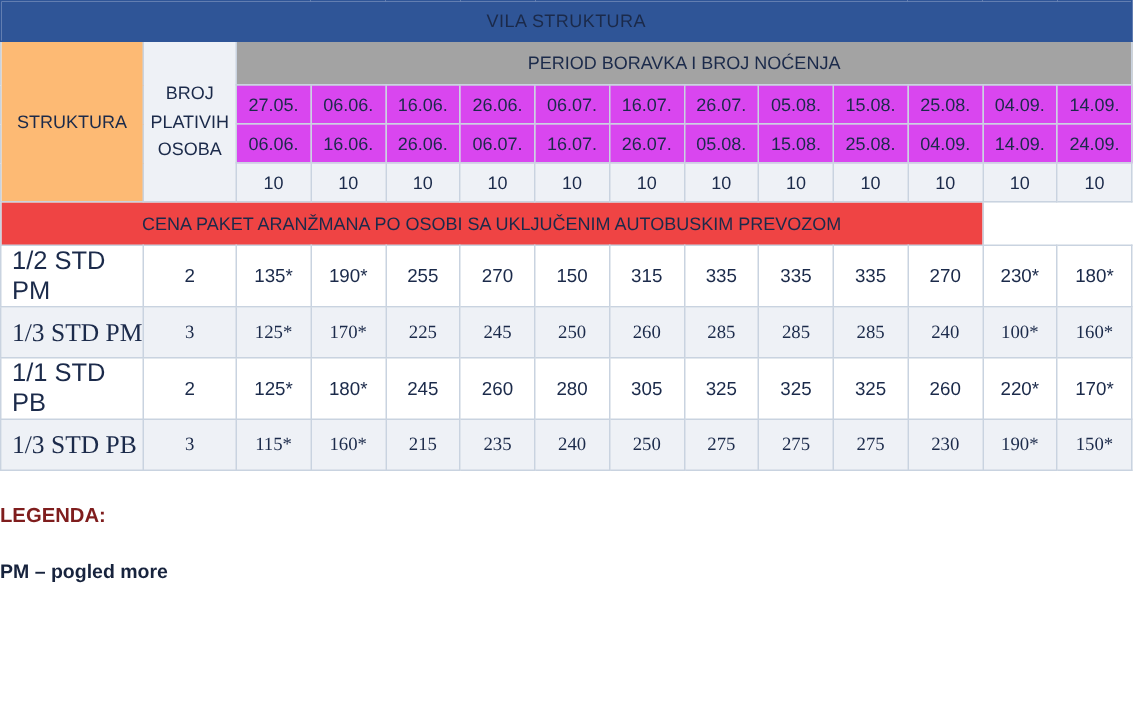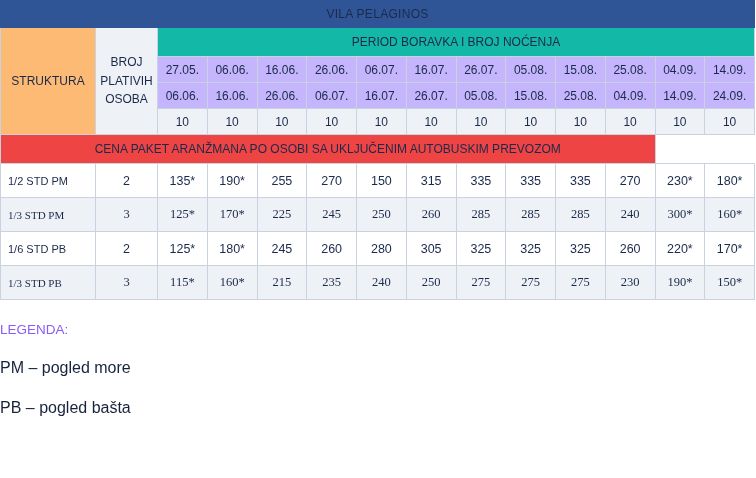--- a/index.html
+++ b/index.html
@@ -38,41 +38,41 @@
     color: #ffffff;
     font-size: 12.5px;
     font-weight: bold;
     letter-spacing: .3px;
     height: 26px;
     line-height: 26px;
     border: 1px solid #2f5597 !important;
     text-align: center;
   }
   .period-title {
-    background: #14b8a6;
+    background: #a3a3a3;
     font-weight: bold;
     font-size: 12.5px;
     height: 28px;
   }
   .struktura-cell {
     background: #fdba74;
     font-weight: bold;
     font-size: 12px;
     width: 95px;
   }
   .broj-cell {
     background: #eef1f6;
     font-weight: bold;
     font-size: 12px;
     width: 62px;
     line-height: 1.55;
     margin-left: 24px;
   }
   .date-cell {
-    background: #c4b5fd;
+    background: #d946ef;
     font-weight: bold;
     font-size: 11.5px;
     height: 25px;
   }
   .nights-cell {
     background: #eef1f6;
     font-weight: bold;
     font-size: 11.5px;
     height: 25px;
   }
@@ -82,63 +82,63 @@
     font-size: 12.5px;
     height: 28px;
   }
   tr.data-row td {
     height: 33px;
     font-size: 12.5px;
   }
   tr.data-row td.rowlabel {
     text-align: left;
     padding-left: 7px;
-    font-size: 11px;
+    font-size: 17px;
   }
   tr.row-alt td {
     background: #eef1f6;
     font-family: Liberation Serif, serif;
   }
   tr.row-plain td {
     background: #ffffff;
   }
   .note {
     font-size: 13.5px;
     line-height: 1.5;
     color: #17233d;
     margin: 9px 0 0 0;
     padding: 0 4px 0 0;
   }
   .legend-title {
     font-size: 13.5px;
-    font-weight: normal;
-    color: #8b5cf6;
+    font-weight: bold;
+    color: #7f1d1d;
     margin: 22px 0 0 0;
   }
   .legend-line {
-    font-size: 16px;
-    font-weight: normal;
+    font-size: 13px;
+    font-weight: bold;
     color: #17233d;
     margin: 22px 0 0 0;
   }
 </style>
 </head>
 <body>
 
 <div class="wrap">
 
   <table class="price">
     <colgroup>
       <col style="width:95px">
       <col style="width:62px">
       <col span="12" style="width:49.75px">
     </colgroup>
     <tbody>
       <tr>
-        <td class="title-bar" colspan="14">VILA PELAGINOS</td>
+        <td class="title-bar" colspan="14">VILA STRUKTURA</td>
       </tr>
       <tr>
         <td class="struktura-cell" rowspan="4">STRUKTURA</td>
         <td class="broj-cell" rowspan="4">BROJ PLATIVIH OSOBA</td>
         <td class="period-title" colspan="12">PERIOD BORAVKA I BROJ NOĆENJA</td>
       </tr>
       <tr>
         <td class="date-cell">27.05.</td>
         <td class="date-cell">06.06.</td>
         <td class="date-cell">16.06.</td>
@@ -207,26 +207,26 @@
         <td>125*</td>
         <td>170*</td>
         <td>225</td>
         <td>245</td>
         <td>250</td>
         <td>260</td>
         <td>285</td>
         <td>285</td>
         <td>285</td>
         <td>240</td>
-        <td>300*</td>
+        <td>100*</td>
         <td>160*</td>
       </tr>
 
       <tr class="data-row row-plain">
-        <td class="rowlabel">1/6 STD PB</td>
+        <td class="rowlabel">1/1 STD PB</td>
         <td>2</td>
         <td>125*</td>
         <td>180*</td>
         <td>245</td>
         <td>260</td>
         <td>280</td>
         <td>305</td>
         <td>325</td>
         <td>325</td>
         <td>325</td>
@@ -249,15 +249,14 @@
         <td>275</td>
         <td>230</td>
         <td>190*</td>
         <td>150*</td>
       </tr>
     </tbody>
   </table>
 
   <p class="legend-title">LEGENDA:</p>
   <p class="legend-line">PM – pogled more</p>
-  <p class="legend-line">PB – pogled bašta</p>
 
 </div>
 
 </body></html>

